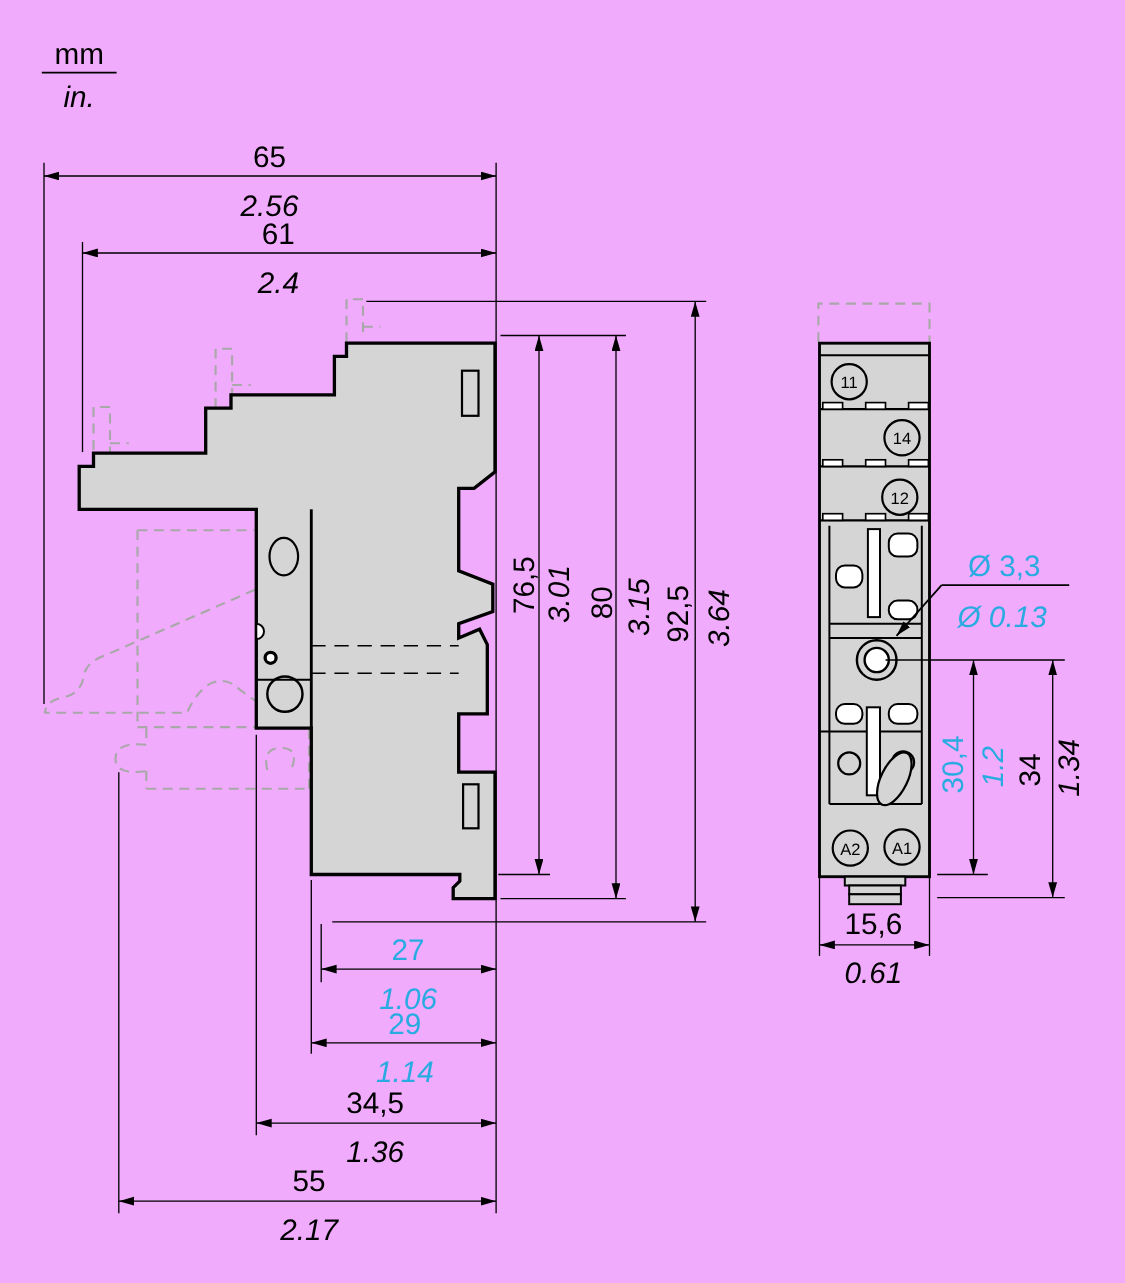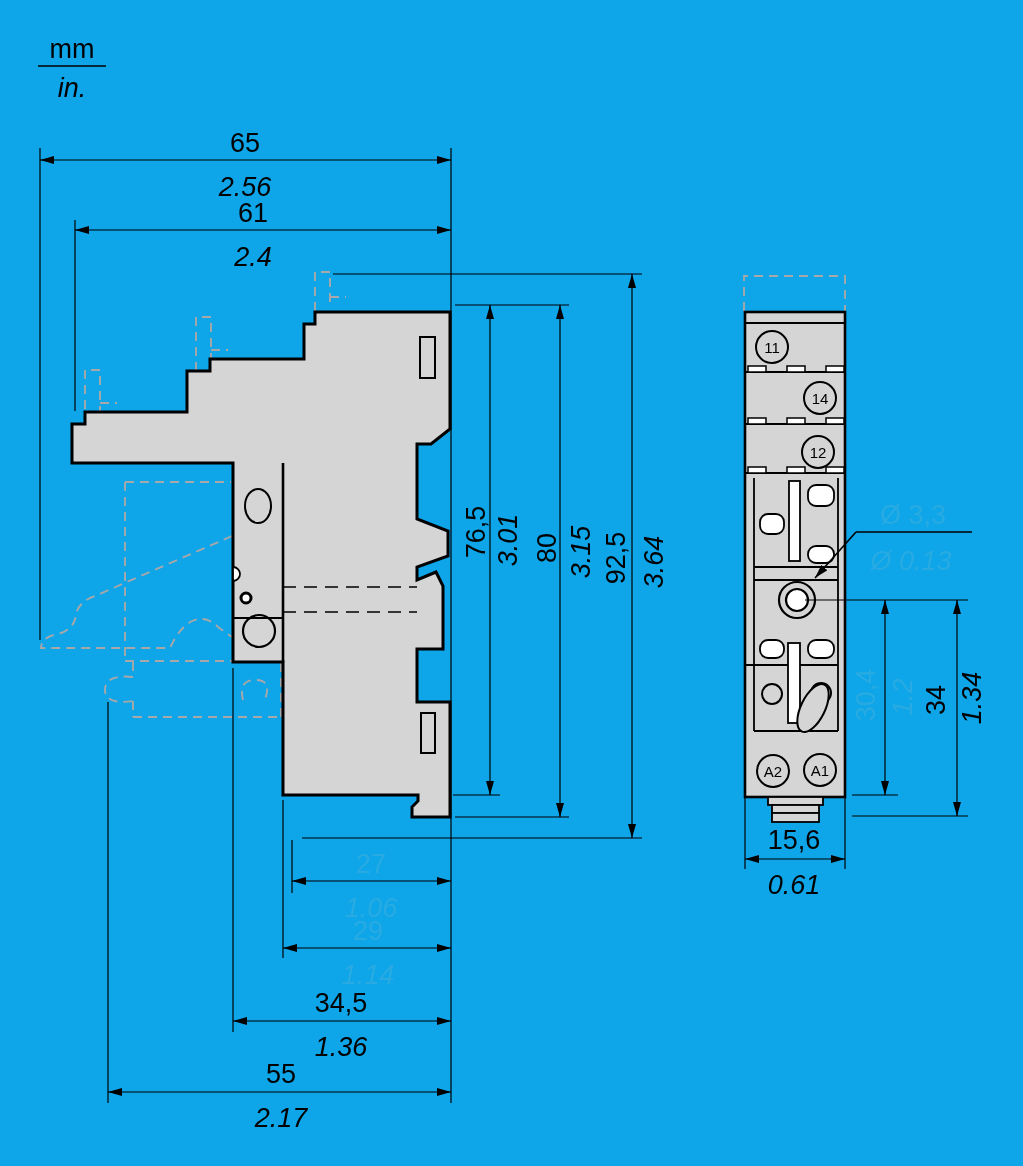--- a/index.html
+++ b/index.html
@@ -1,16 +1,16 @@
 <!DOCTYPE html>
 <html><head>
 <meta charset="utf-8">
 <style>
   html,body{margin:0;padding:0;background:#fff;}
-  .stage{position:relative;width:1023px;height:1166px;background:#0ea5e9;overflow:hidden;}
+  .stage{position:relative;width:1023px;height:1166px;background:#f0abfc;overflow:hidden;}
   svg{display:block;font-family:"Liberation Sans", sans-serif;}
   svg text{font-family:"Liberation Sans", sans-serif;}
   .body-fill{fill:#d5d5d5;stroke:#000;stroke-width:3;stroke-linejoin:miter;}
   .heavy{stroke:#000;stroke-width:2.6;fill:none;}
   .inner{stroke:#000;stroke-width:1.8;fill:none;}
   .grayfill{fill:#d5d5d5;stroke:#000;stroke-width:2;}
   .hole{fill:#fff;stroke:#000;stroke-width:1.8;}
   .dim{stroke:#000;stroke-width:1.2;fill:none;}
   .centerline{stroke:#000;stroke-width:1.5;stroke-dasharray:13 8;fill:none;}
   .phantom{stroke:#a8a8a8;stroke-width:1.9;stroke-dasharray:9 6;fill:none;}

